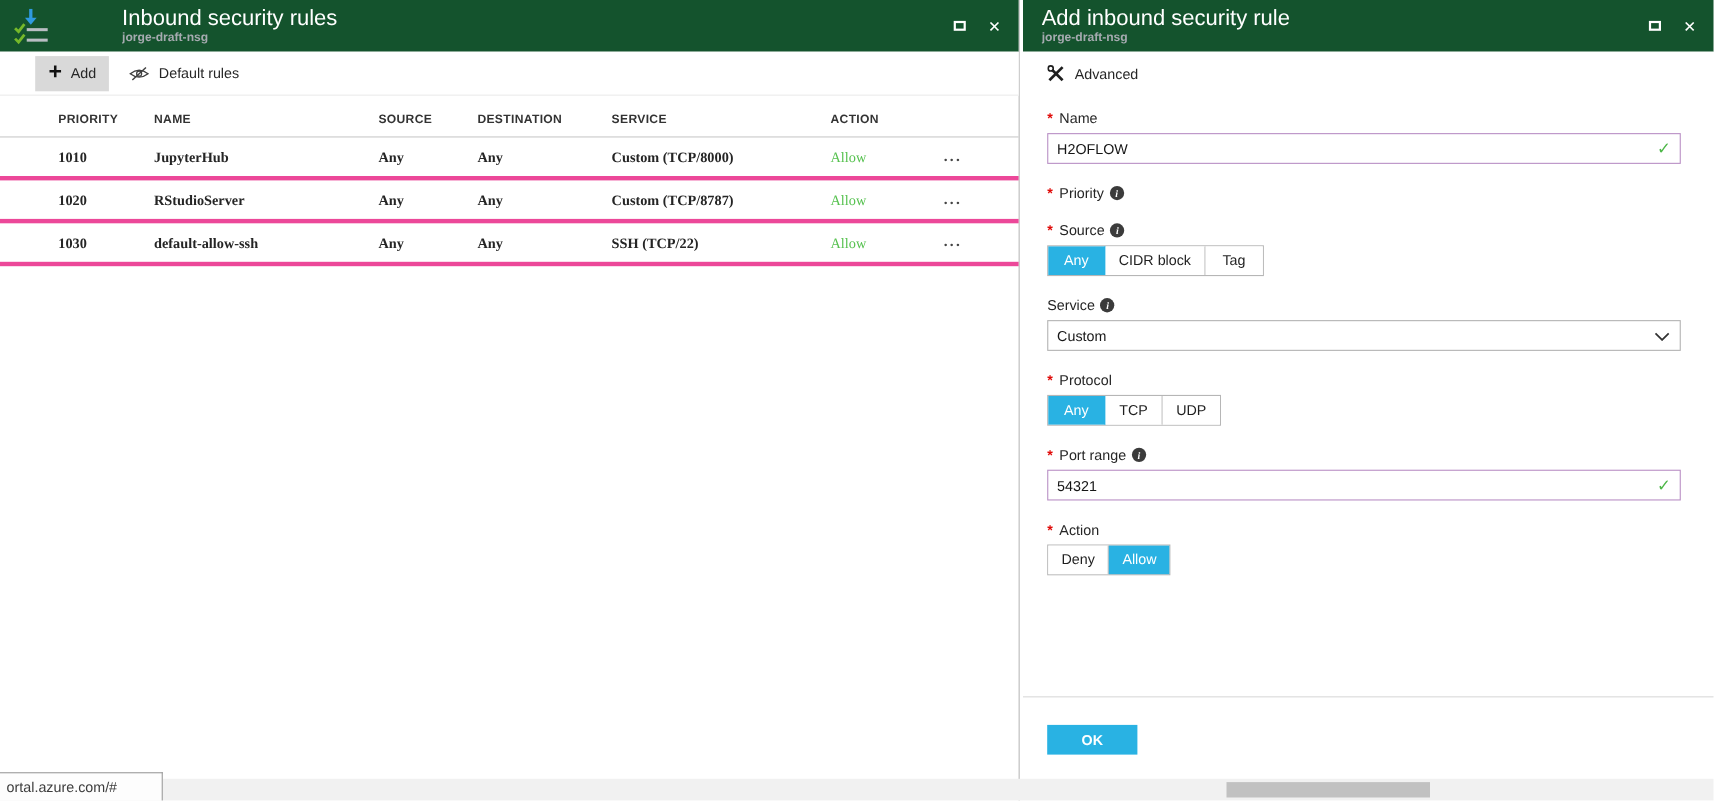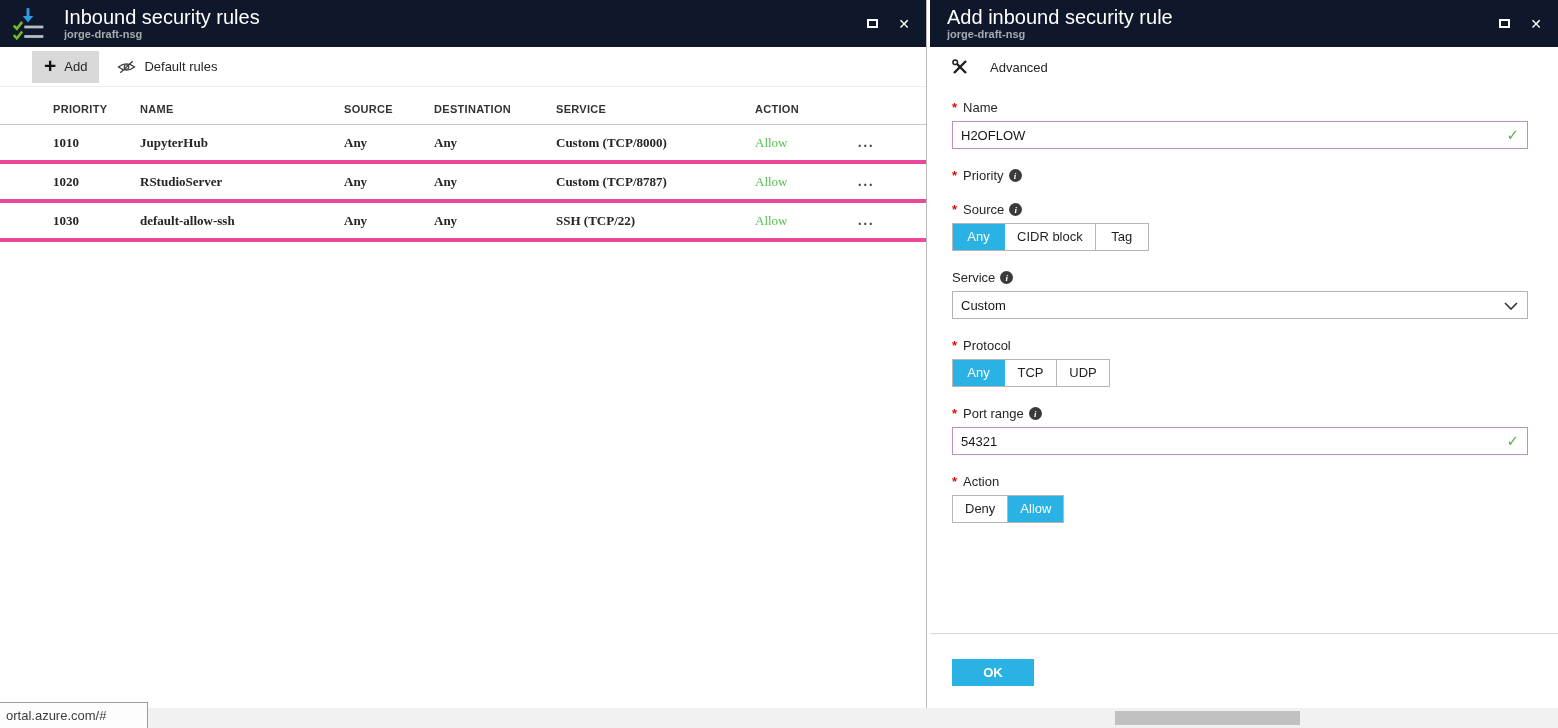--- a/index.html
+++ b/index.html
@@ -5,21 +5,21 @@
   * { margin:0; padding:0; box-sizing:border-box; }
   html,body { background:#ffffff; }
   body { font-family:"Liberation Sans","DejaVu Sans",sans-serif; }
   .screen { position:relative; width:1558px; height:728px; background:#fff; overflow:hidden; }
 
   
   .blade { position:absolute; top:0; bottom:0; background:#fff; }
   .blade-left  { left:0; width:927px; border-right:1px solid #b9b9b9; }
   .blade-right { left:930px; width:628px; }
 
-  .blade-header { height:47px; background:#0f172a; display:flex; align-items:center; padding:0 10px; }
+  .blade-header { height:47px; background:#14532d; display:flex; align-items:center; padding:0 10px;gap:47px; }
   .blade-titles { flex:1; overflow:hidden; }
   .blade-title { color:#ffffff; font-size:20px; font-weight:400; line-height:22px; white-space:nowrap; }
   .blade-subtitle { color:#a6abb0; font-size:11px; font-weight:700; line-height:13px; }
   .blade-icon { width:36px; height:36px; margin-right:18px; flex:0 0 auto; }
   .win-controls { display:flex; align-items:center; gap:16px; margin-right:4px; }
   .win-btn { color:#fff; cursor:pointer; display:inline-flex; align-items:center; justify-content:center; width:16px; height:16px; }
   .restore-box { display:inline-block; width:11px; height:9px; border:2px solid #fff; }
   .close-glyph { font-size:14px; line-height:14px; }
 
   
@@ -41,21 +41,21 @@
   .grid-head { height:31px; border-bottom:1px solid #c9c9c9; }
   .grid-head span { font-size:11px; font-weight:700; color:#333; letter-spacing:.3px; }
   .grid-body-row { height:39px; border-bottom:4px solid #ec4899; cursor:pointer;font-family:Liberation Serif, serif; }
   .cell { font-size:13px; font-weight:600; color:#252525; white-space:nowrap; }
   .cell.allow { color:#55c14e; font-weight:400; }
   .row-menu { font-size:14px; font-weight:700; color:#444; letter-spacing:2px; background:none; border:none;
               cursor:pointer; justify-self:start; padding:0 6px; line-height:10px; font-family:inherit; }
 
   
   .adv-toolbar { height:40px; display:flex; align-items:center; padding-left:22px; background:#fff; }
-  .adv-btn { display:inline-flex; align-items:center; gap:22px; background:none; border:none; font-family:inherit;
+  .adv-btn { display:inline-flex; align-items:center; gap:9px; background:none; border:none; font-family:inherit;
              font-size:13px; color:#262626; cursor:pointer; height:30px; }
 
   .form { padding:13px 30px 0 22px; }
   .field { margin-bottom:19px; }
   .field-label { font-size:13px; color:#262626; margin-bottom:6px; display:flex; align-items:center; gap:5px; }
   .req { color:#e00b09; font-weight:700; margin-right:1px; }
   .info-dot { display:inline-flex; align-items:center; justify-content:center; width:13px; height:13px; border-radius:50%;
               background:#3b3b3b; color:#fff; font-size:9px; font-weight:700; font-family:"Liberation Serif",serif; font-style:italic; }
   .input-box { position:relative; height:28px; border:1px solid #b3b3b3; background:#fff; display:flex; align-items:center; }
   .input-box.dirty { border-color:#b98fc5; }

